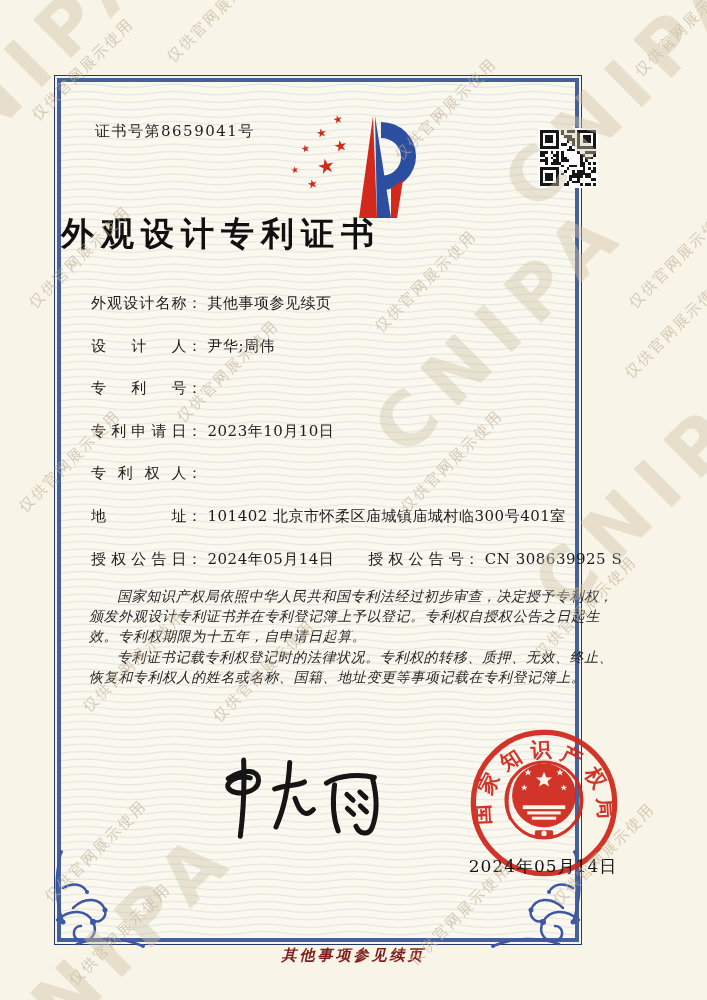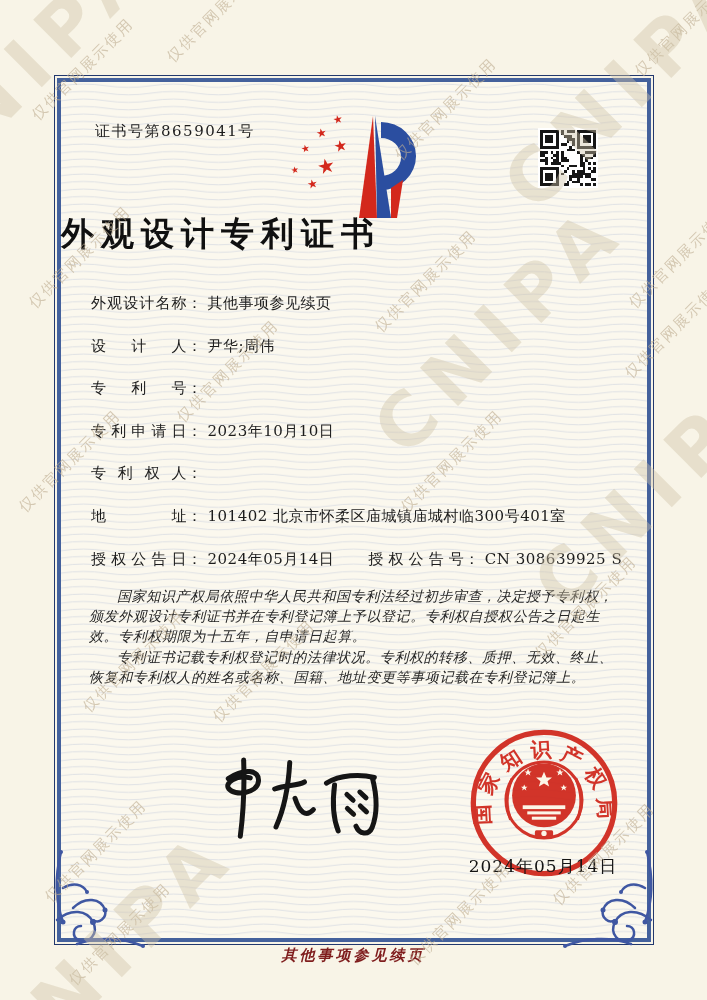--- a/index.html
+++ b/index.html
@@ -12,21 +12,21 @@
   
   .wm,.wmBig{
     position:absolute;z-index:8;pointer-events:none;white-space:nowrap;
     transform:rotate(-45deg);
     font-family:"DejaVu Sans","Liberation Sans",sans-serif;
   }
   .wm{font-size:15px;letter-spacing:2px;color:#bfae92;opacity:.62;}
   .wmBig{font-size:74px;font-weight:bold;letter-spacing:14px;color:#d0c4a8;opacity:.42;}
   
   .cert{
-    position:absolute;left:57px;top:78px;width:594px;height:864px;
+    position:absolute;left:57px;top:78px;width:522px;height:864px;
     box-sizing:border-box;border:4px solid #44619c;
     outline:1px solid #22386e;outline-offset:2px;
     background:#fbf8ee;
   }
   .waves{position:absolute;inset:0;width:100%;height:100%;z-index:0;}
   .flourish{position:absolute;z-index:1;}
   .flourish.left{left:-14px;bottom:-16px;}
   .flourish.right{right:-14px;bottom:-16px;transform:scaleX(-1);}
   
   .certno{position:absolute;left:34px;top:40px;font-size:15px;letter-spacing:1.5px;z-index:3;}

